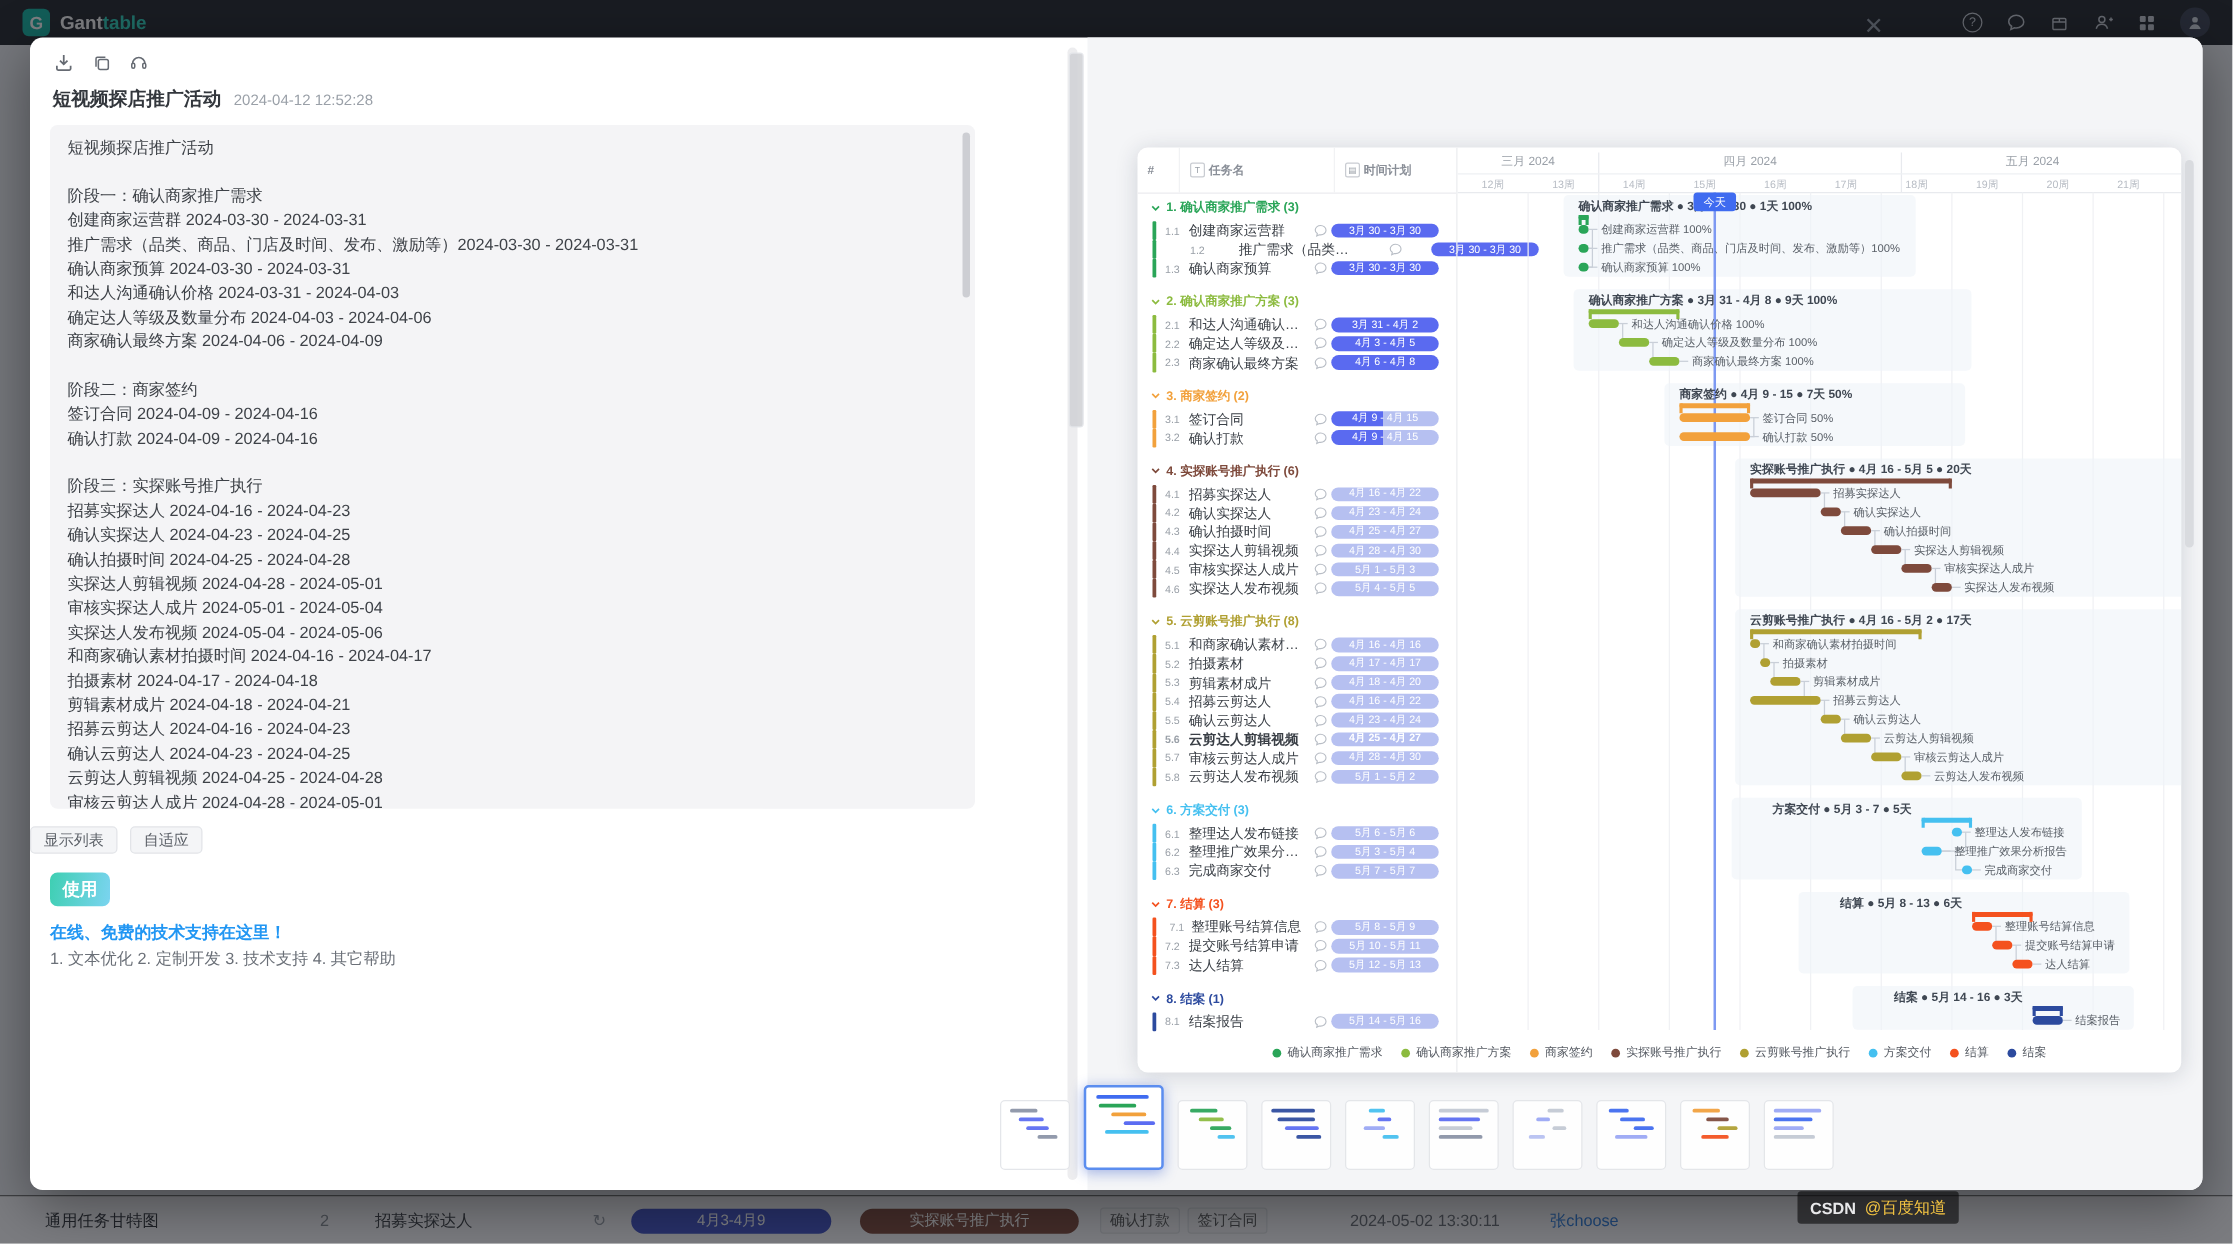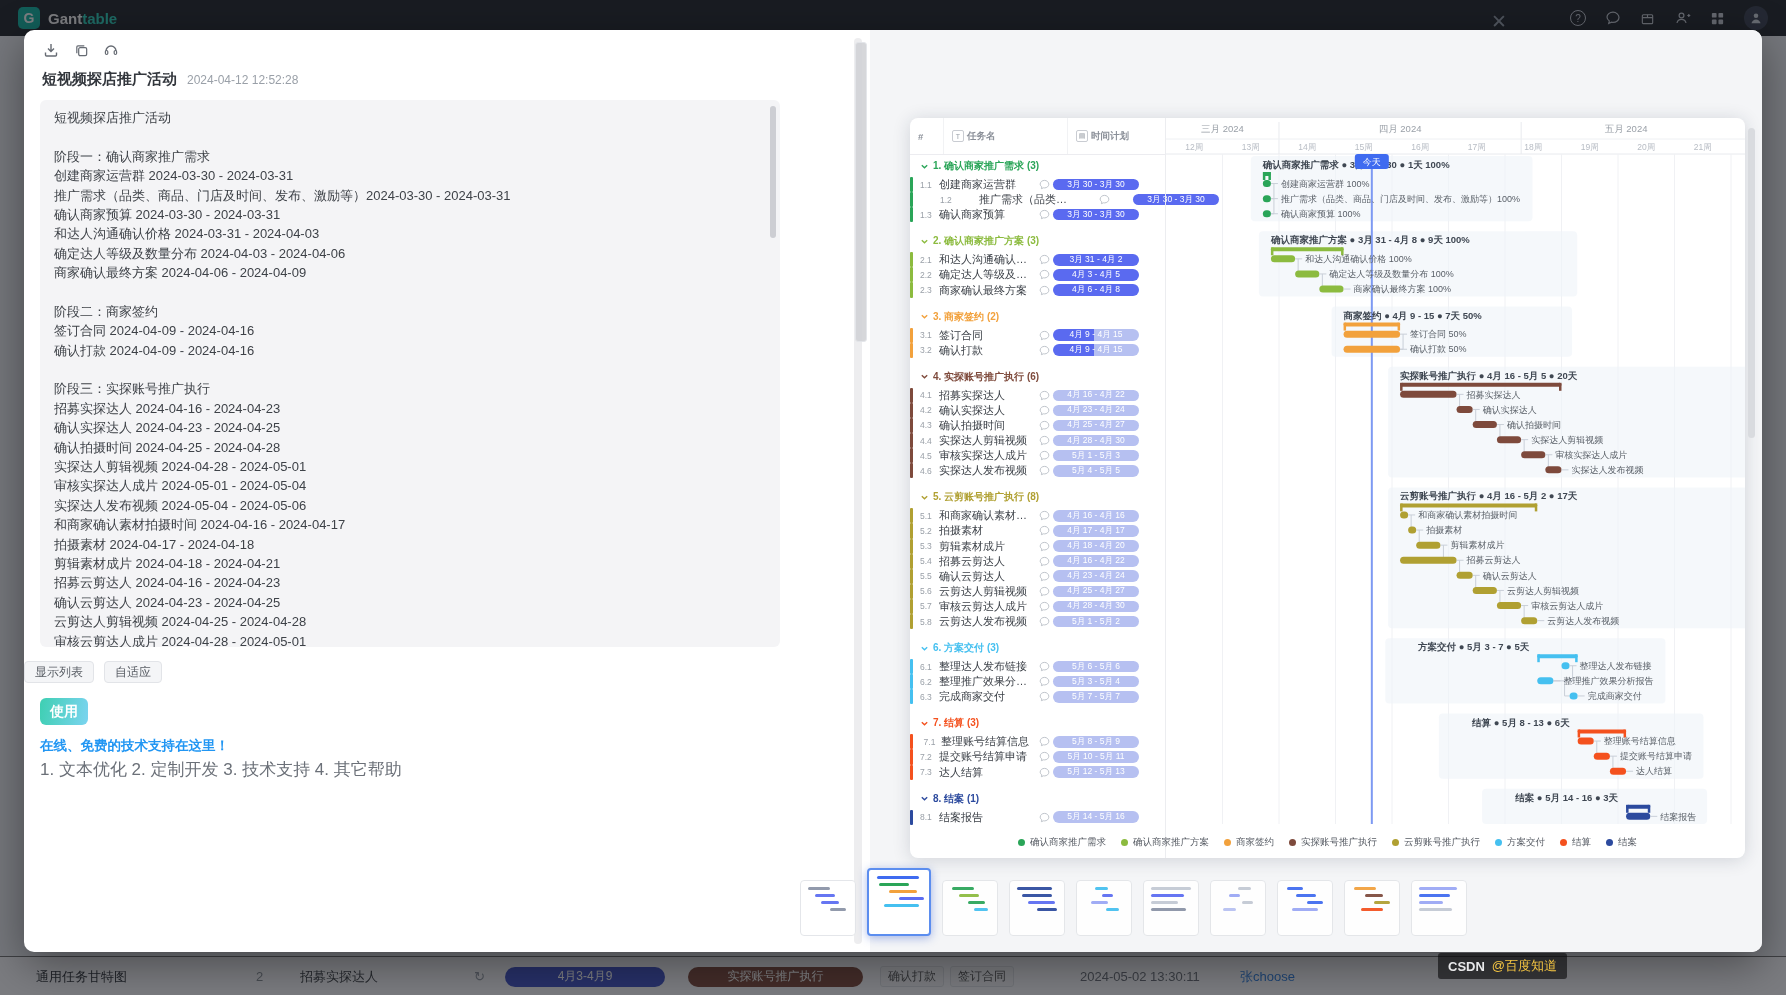--- a/index.html
+++ b/index.html
@@ -50,35 +50,35 @@
     border-radius:6px;padding:8px 14px;overflow:hidden;}
   .doc-line{height:19.4px;line-height:19.4px;font-size:13px;color:#3e4248;white-space:nowrap;}
   .doc-scroll{position:absolute;right:4px;top:6px;width:6px;height:132px;background:#cdced3;border-radius:3px;}
   .mini-btns{position:absolute;left:0;top:631px;display:flex;gap:10px;}
   .mini-btn{background:#f4f5f7;border:1px solid #e2e4e8;border-radius:4px;color:#5a5f66;
     font-size:12px;padding:3px 10px;line-height:14px;}
   .cta-btn{position:absolute;left:16px;top:668px;width:48px;height:27px;border:none;border-radius:6px;
     background:linear-gradient(100deg,#3ecfb2,#7bd4f0);color:#fff;font-size:14px;font-weight:bold;
     display:flex;align-items:center;justify-content:center;}
   .support-link{position:absolute;left:16px;top:707px;font-size:13.5px;font-weight:bold;color:#2196f3;}
-  .support-options{position:absolute;left:16px;top:728px;font-size:17px;color:#6b7078;}
+  .support-options{position:absolute;left:16px;top:728px;font-size:13px;color:#6b7078;}
   
   .preview-card{position:absolute;left:886px;top:88px;width:835px;height:740px;background:#fff;
     border-radius:8px;box-shadow:0 2px 18px rgba(25,35,60,.16);overflow:hidden;}
   .right-scroll{position:absolute;right:7px;top:98px;width:7px;height:310px;background:#d9dbdf;border-radius:4px;z-index:4;}
   
   .gt-table{position:absolute;left:0;top:0;width:255px;}
   .gt-head{display:grid;grid-template-columns:34px 124px 97px;height:36px;border-bottom:1px solid #ececf0;
     font-size:9.5px;color:#8a8f98;font-weight:bold;align-items:center;}
   .gt-head>div{padding-left:8px;border-right:1px solid #f1f2f4;height:100%;display:flex;align-items:center;gap:3px;box-sizing:border-box;}
   .gt-head>div:last-child{border-right:none;}
   .col-icon{display:inline-flex;width:10px;height:10px;border:1px solid #c9ccd2;border-radius:2px;
     align-items:center;justify-content:center;font-size:7px;color:#9aa0a8;font-weight:normal;}
   .gt-group{display:flex;align-items:center;height:22px;font-size:10px;font-weight:bold;gap:4px;padding-left:10px;}
-  .gt-row{display:grid;grid-template-columns:3px 26px 96px 18px 92px;align-items:center;}
+  .gt-row{display:grid;grid-template-columns:3px 26px 96px 18px 92px;align-items:center;padding-left:12px;}
   .gt-strip{height:100%;border-radius:1px;}
   .gt-num{font-size:8.5px;color:#9aa0a8;padding-left:7px;}
   .gt-name{font-size:11px;color:#3a3f46;white-space:nowrap;overflow:hidden;text-overflow:ellipsis;padding-right:4px;}
   .gt-chat{display:flex;align-items:center;justify-content:center;}
   .gt-pill{height:11.5px;width:86px;border-radius:6px;color:#fff;font-size:8.5px;
     display:flex;align-items:center;justify-content:center;letter-spacing:0;}
   
   .gt-chart{position:absolute;left:255px;top:0;width:580px;height:740px;border-left:1px solid #ecedf0;}
   .gt-legend{position:absolute;left:0;right:0;bottom:9px;display:flex;justify-content:center;gap:15px;align-items:center;}
   .lg-item{display:flex;align-items:center;gap:5px;font-size:9.5px;color:#565b63;}
@@ -485,21 +485,21 @@
             <span class="gt-strip" style="background:#b0a032"></span>
             <span class="gt-num">5.5</span>
             <span class="gt-name">确认云剪达人</span>
             <span class="gt-chat">
               <svg width="11" height="11" viewBox="0 0 12 12">
                 <path d="M6 1.5C3.4 1.5 1.3 3.3 1.3 5.5c0 1.3.7 2.4 1.8 3.1L2.6 10.6l2.3-1c.35.08.72.12 1.1.12 2.6 0 4.7-1.8 4.7-4S8.6 1.5 6 1.5z" fill="none" stroke="#b9bec6" stroke-width="1"></path>
               </svg>
             </span>
             <span class="gt-pill" style="background:#b6c0f1">4月 23 - 4月 24</span>
           </div>
-          <div class="gt-row" style="height: 15.1px;">
+          <div class="gt-row" style="height: 15.1px; font-weight: bold;">
             <span class="gt-strip" style="background:#b0a032"></span>
             <span class="gt-num">5.6</span>
             <span class="gt-name">云剪达人剪辑视频</span>
             <span class="gt-chat">
               <svg width="11" height="11" viewBox="0 0 12 12">
                 <path d="M6 1.5C3.4 1.5 1.3 3.3 1.3 5.5c0 1.3.7 2.4 1.8 3.1L2.6 10.6l2.3-1c.35.08.72.12 1.1.12 2.6 0 4.7-1.8 4.7-4S8.6 1.5 6 1.5z" fill="none" stroke="#b9bec6" stroke-width="1"></path>
               </svg>
             </span>
             <span class="gt-pill" style="background:#b6c0f1">4月 25 - 4月 27</span>
           </div>

